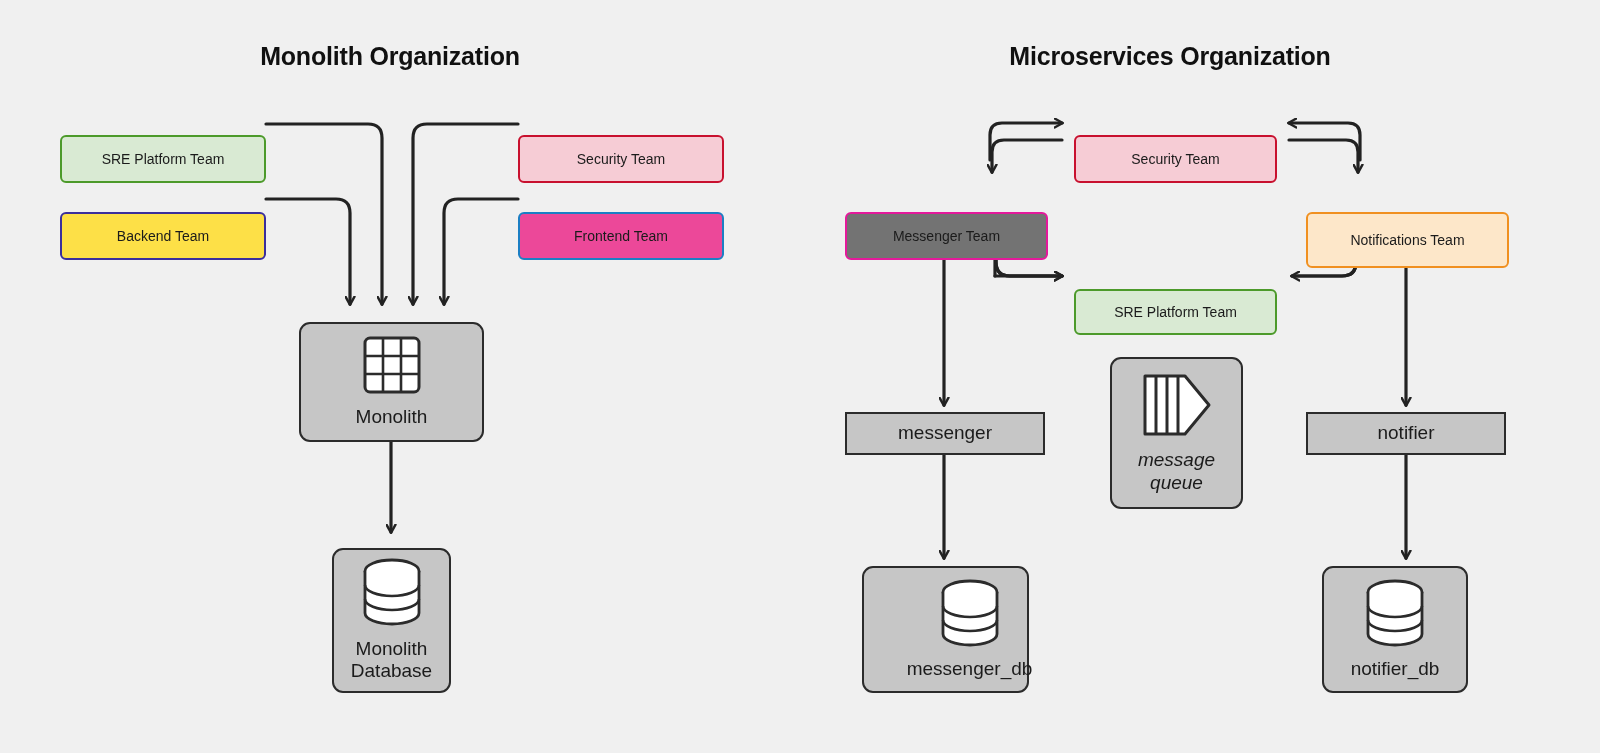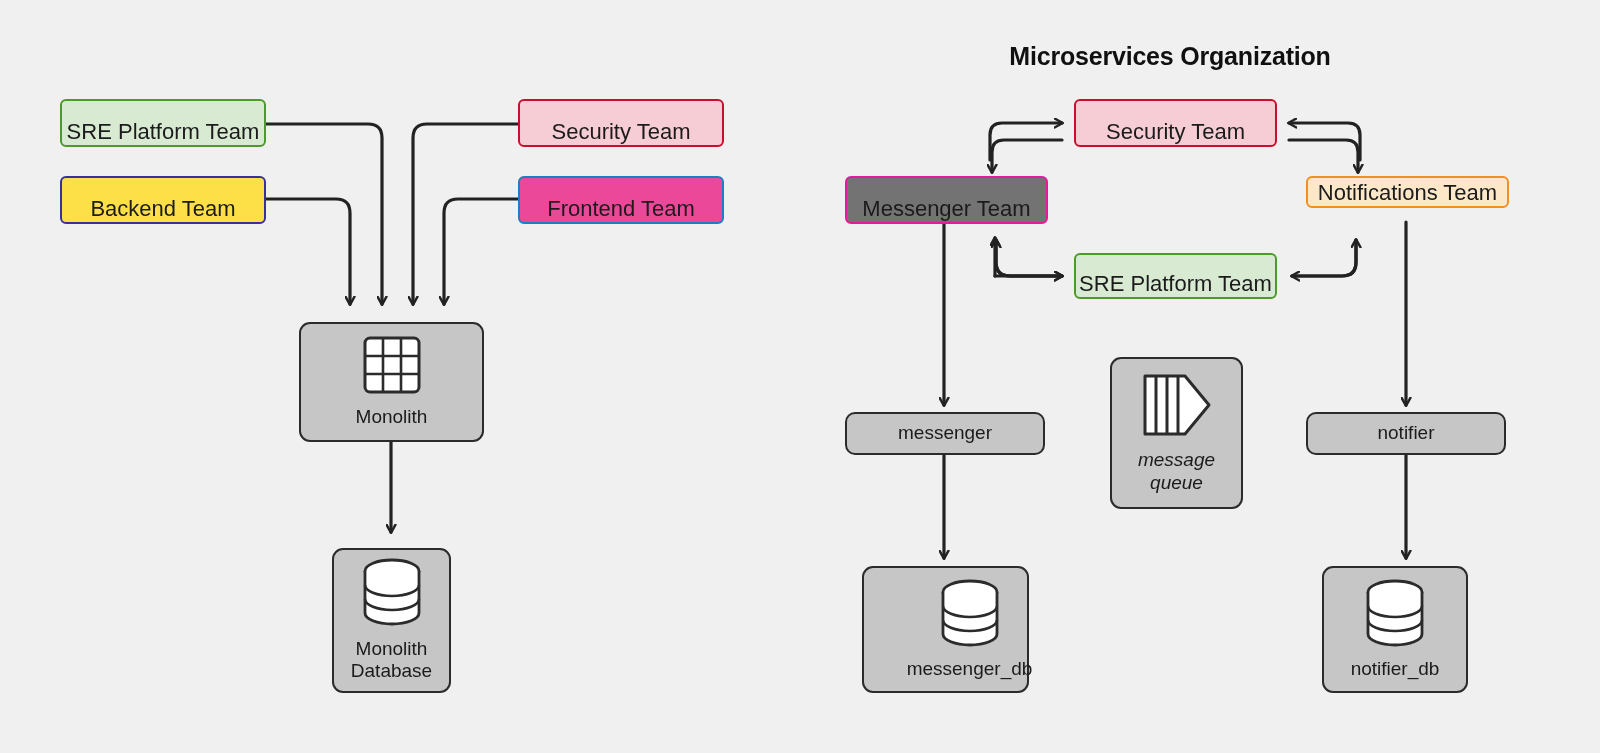--- a/index.html
+++ b/index.html
@@ -24,43 +24,44 @@
     text-align:center;
   }
 
   
   .team{
     position:absolute;
     box-sizing:border-box;
     border-width:2.5px;
     border-style:solid;
     border-radius:6px;
-    display:flex;align-items:flex-end;justify-content:center;
-    font-size:22px;
+    display:flex;align-items:center;justify-content:center;
+    font-size:14px;
     color:#1b1b1b;
     white-space:nowrap;
+    margin-top:36px;
   }
 
   
   .node{
     position:absolute;
     box-sizing:border-box;
     background:#c6c6c6;
     border:2.5px solid #2b2b2b;
     border-radius:11px;
     display:flex;
     flex-direction:column;
     align-items:center;
     justify-content:center;
     font-size:19px;
     color:#1b1b1b;
     line-height:1.18;
     text-align:center;
   }
-  .node.flat{border-radius:10px;}
+  .node.flat{border-radius:0;}
   .node .lbl{display:block;}
   .node .icon{display:block;margin-bottom:6px;}
 </style>
 </head>
 <body>
 
 <div id="canvas">
 
   <svg class="edges" viewBox="0 0 1600 753" width="1600" height="753">
     <defs>
@@ -101,20 +102,21 @@
       <path d="M944,222 L944,405" marker-end="url(#ah)"></path>
 
       <path d="M944,455 L944,558" marker-end="url(#ah)"></path>
 
       <path d="M1406,222 L1406,405" marker-end="url(#ah)"></path>
 
       <path d="M1406,455 L1406,558" marker-end="url(#ah)"></path>
     </g>
   </svg>
 
+  <div class="title" style="left:190px;top:42px;width:400px;">Monolith Organization</div>
 
   <div class="title" style="left:970px;top:42px;width:400px;">Microservices Organization</div>
 
   <div class="team" style="left:60px;top:99px;width:206px;height:48px;background:#d9ead3;border-color:#4c9a2a;">
     <span>SRE Platform Team</span>
   </div>
 
   <div class="team" style="left:60px;top:176px;width:206px;height:48px;background:#fde047;border-color:#3b2f9c;">
     <span>Backend Team</span>
   </div>
@@ -154,21 +156,21 @@
   </div>
 
   <div class="team" style="left:1074px;top:99px;width:203px;height:48px;background:#f6ccd5;border-color:#c8102e;">
     <span>Security Team</span>
   </div>
 
   <div class="team" style="left:845px;top:176px;width:203px;height:48px;background:#737373;border-color:#e4199b;">
     <span>Messenger Team</span>
   </div>
 
-  <div class="team" style="left:1306px;top:176px;width:203px;height:32px;background:#fde7c9;border-color:#f09020;">
+  <div class="team" style="left:1306px;top:176px;width:203px;height:56px;background:#fde7c9;border-color:#f09020;">
     <span>Notifications Team</span>
   </div>
 
   <div class="team" style="left:1074px;top:253px;width:203px;height:46px;background:#d9ead3;border-color:#4c9a2a;">
     <span>SRE Platform Team</span>
   </div>
 
   <div class="node flat" style="left:845px;top:412px;width:200px;height:43px;">
     <span class="lbl">messenger</span>
   </div>

